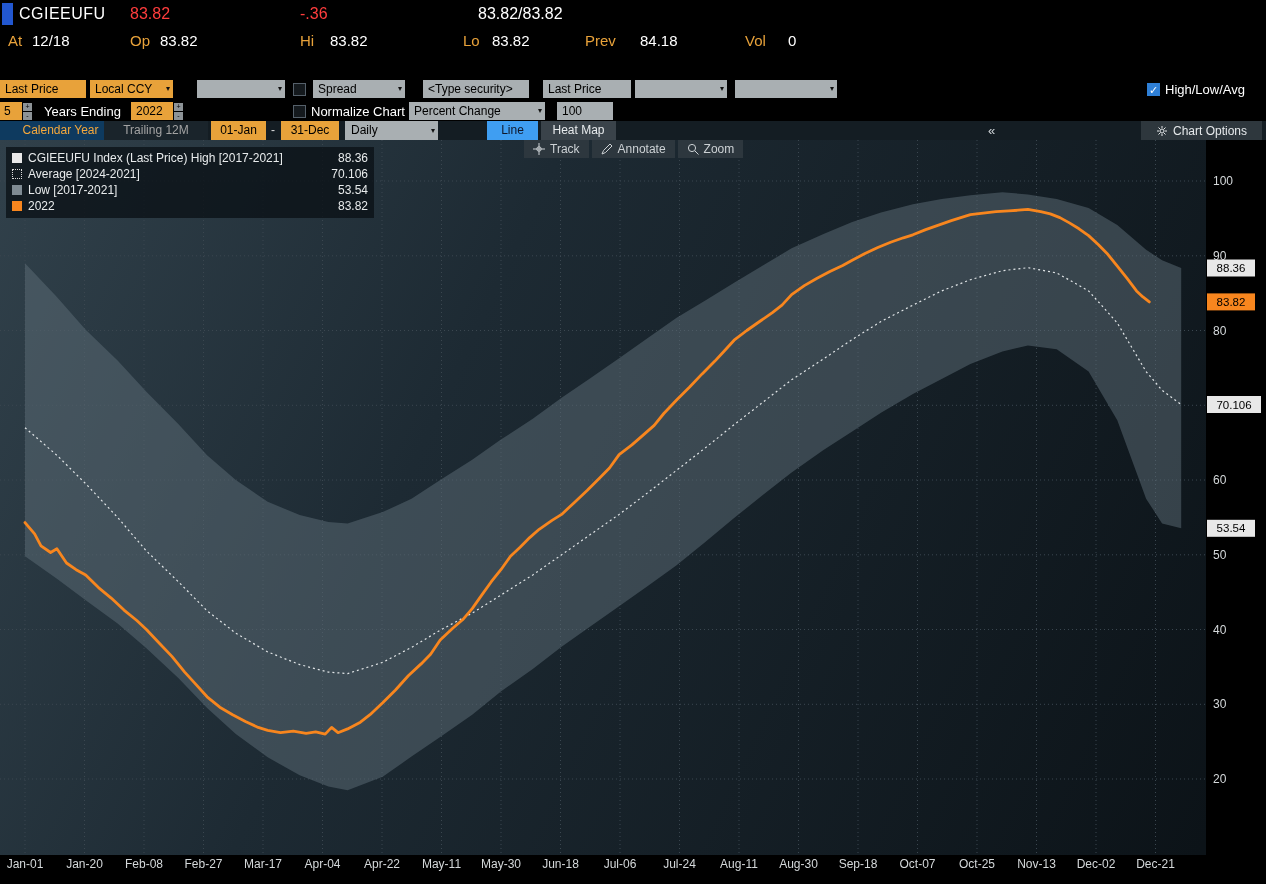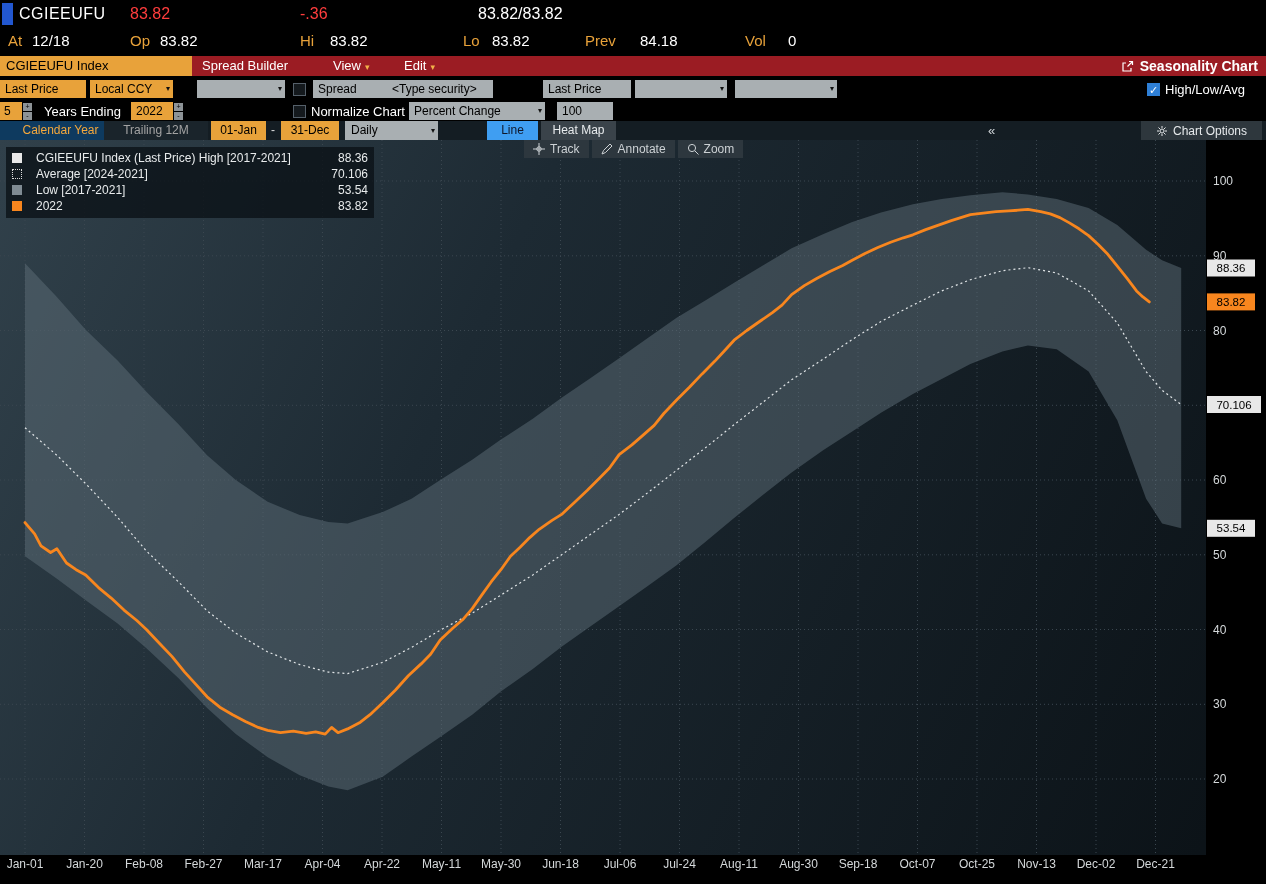--- a/index.html
+++ b/index.html
@@ -69,21 +69,21 @@
   #chart-svg{position:absolute;top:0;left:0;pointer-events:none;}
   .gl{stroke:#3b4750;stroke-width:1;stroke-dasharray:1 3;}
   .band{fill:var(--band);fill-opacity:.5;}
   .avg{fill:none;stroke:#e2e6e8;stroke-width:1.2;stroke-dasharray:2 3;}
   .cur{fill:none;stroke:var(--orange);stroke-width:2.8;stroke-linejoin:round;stroke-linecap:round;}
   .ytick,.xtick{fill:#d4d8da;font-size:12px;font-family:"Liberation Sans",sans-serif;}
   .mktext{fill:#000;font-size:11.5px;font-family:"Liberation Sans",sans-serif;}
 
   
   #legend{position:absolute;top:7px;left:6px;width:368px;background:rgba(10,17,22,.78);padding:3px 6px 4px;z-index:5;}
-  .lg-row{display:flex;align-items:center;height:16px;font-size:12px;color:#e8ebec;gap:8px;}
+  .lg-row{display:flex;align-items:center;height:16px;font-size:12px;color:#e8ebec;}
   .sw{width:10px;height:10px;margin-right:6px;flex:none;}
   .sw-high{background:#e8e8e8;}
   .sw-average{border:1px dotted #dcdcdc;}
   .sw-low{background:#7f8b93;}
   .sw-current{background:var(--orange);}
   .lg-val{margin-left:auto;}
 
   
   #chart-btns{position:absolute;top:0;left:524px;display:flex;gap:3px;z-index:5;}
   .cbtn{display:flex;align-items:center;gap:5px;background:#2d373e;color:#ccd1d4;font-size:12px;padding:1px 9px 2px;height:18px;}
@@ -110,45 +110,30 @@
     <span class="ql" style="left:300px">Hi</span>
     <span class="qvw" style="left:330px">83.82</span>
     <span class="ql" style="left:463px">Lo</span>
     <span class="qvw" style="left:492px">83.82</span>
     <span class="ql" style="left:585px">Prev</span>
     <span class="qvw" style="left:640px">84.18</span>
     <span class="ql" style="left:745px">Vol</span>
     <span class="qvw" style="left:788px">0</span>
   </div>
 
-  <div id="menubar">
-    <div id="mb-sec">CGIEEUFU Index</div>
-    <div id="mb-spread" class="mb-item">Spread Builder</div>
-    <div id="mb-view" class="mb-item"><span>View</span><span class="chev">▾</span></div>
-    <div id="mb-edit" class="mb-item"><span>Edit</span><span class="chev">▾</span></div>
-    <div id="mb-title">
-      <span class="ic">
-          <svg width="13" height="13" viewBox="0 0 13 13">
-            <path d="M5 3 H2 V11 H10 V8" fill="none" stroke="#fff" stroke-width="1.2"></path>
-            <path d="M6.5 6.5 L11.5 1.5 M8 1.5 H11.5 V5" fill="none" stroke="#fff" stroke-width="1.2"></path>
-          </svg>
-        </span>
-      <span>Seasonality Chart</span>
-    </div>
-  </div>
 
   <div id="tb1" class="tb">
     <div class="box amber" style="left:0;width:86px;"><span>Last Price</span></div>
     <div class="box amber arrbox" style="left:90px;width:83px;"><span>Local CCY</span><span class="arr">▾</span></div>
     <div class="box grey arrbox" style="left:197px;width:88px;">
         <span class="arr">▾</span>
       </div>
     <div class="cb" style="left:293px;"></div>
     <div class="box grey arrbox" style="left:313px;width:92px;"><span>Spread</span><span class="arr">▾</span></div>
-    <div class="box grey" style="left:387px;width:106px;"><span>&lt;Type security&gt;</span></div>
+    <div class="box grey" style="left:423px;width:106px;"><span>&lt;Type security&gt;</span></div>
     <div class="box grey" style="left:543px;width:88px;"><span>Last Price</span></div>
     <div class="box grey arrbox" style="left:635px;width:92px;">
         <span class="arr">▾</span>
       </div>
     <div class="box grey arrbox" style="left:735px;width:102px;">
         <span class="arr">▾</span>
       </div>
     <div class="cb checked" style="left:1147px;"><span>✓</span></div>
     <div class="wlabel" style="left:1165px;">High/Low/Avg</div>
   </div>

